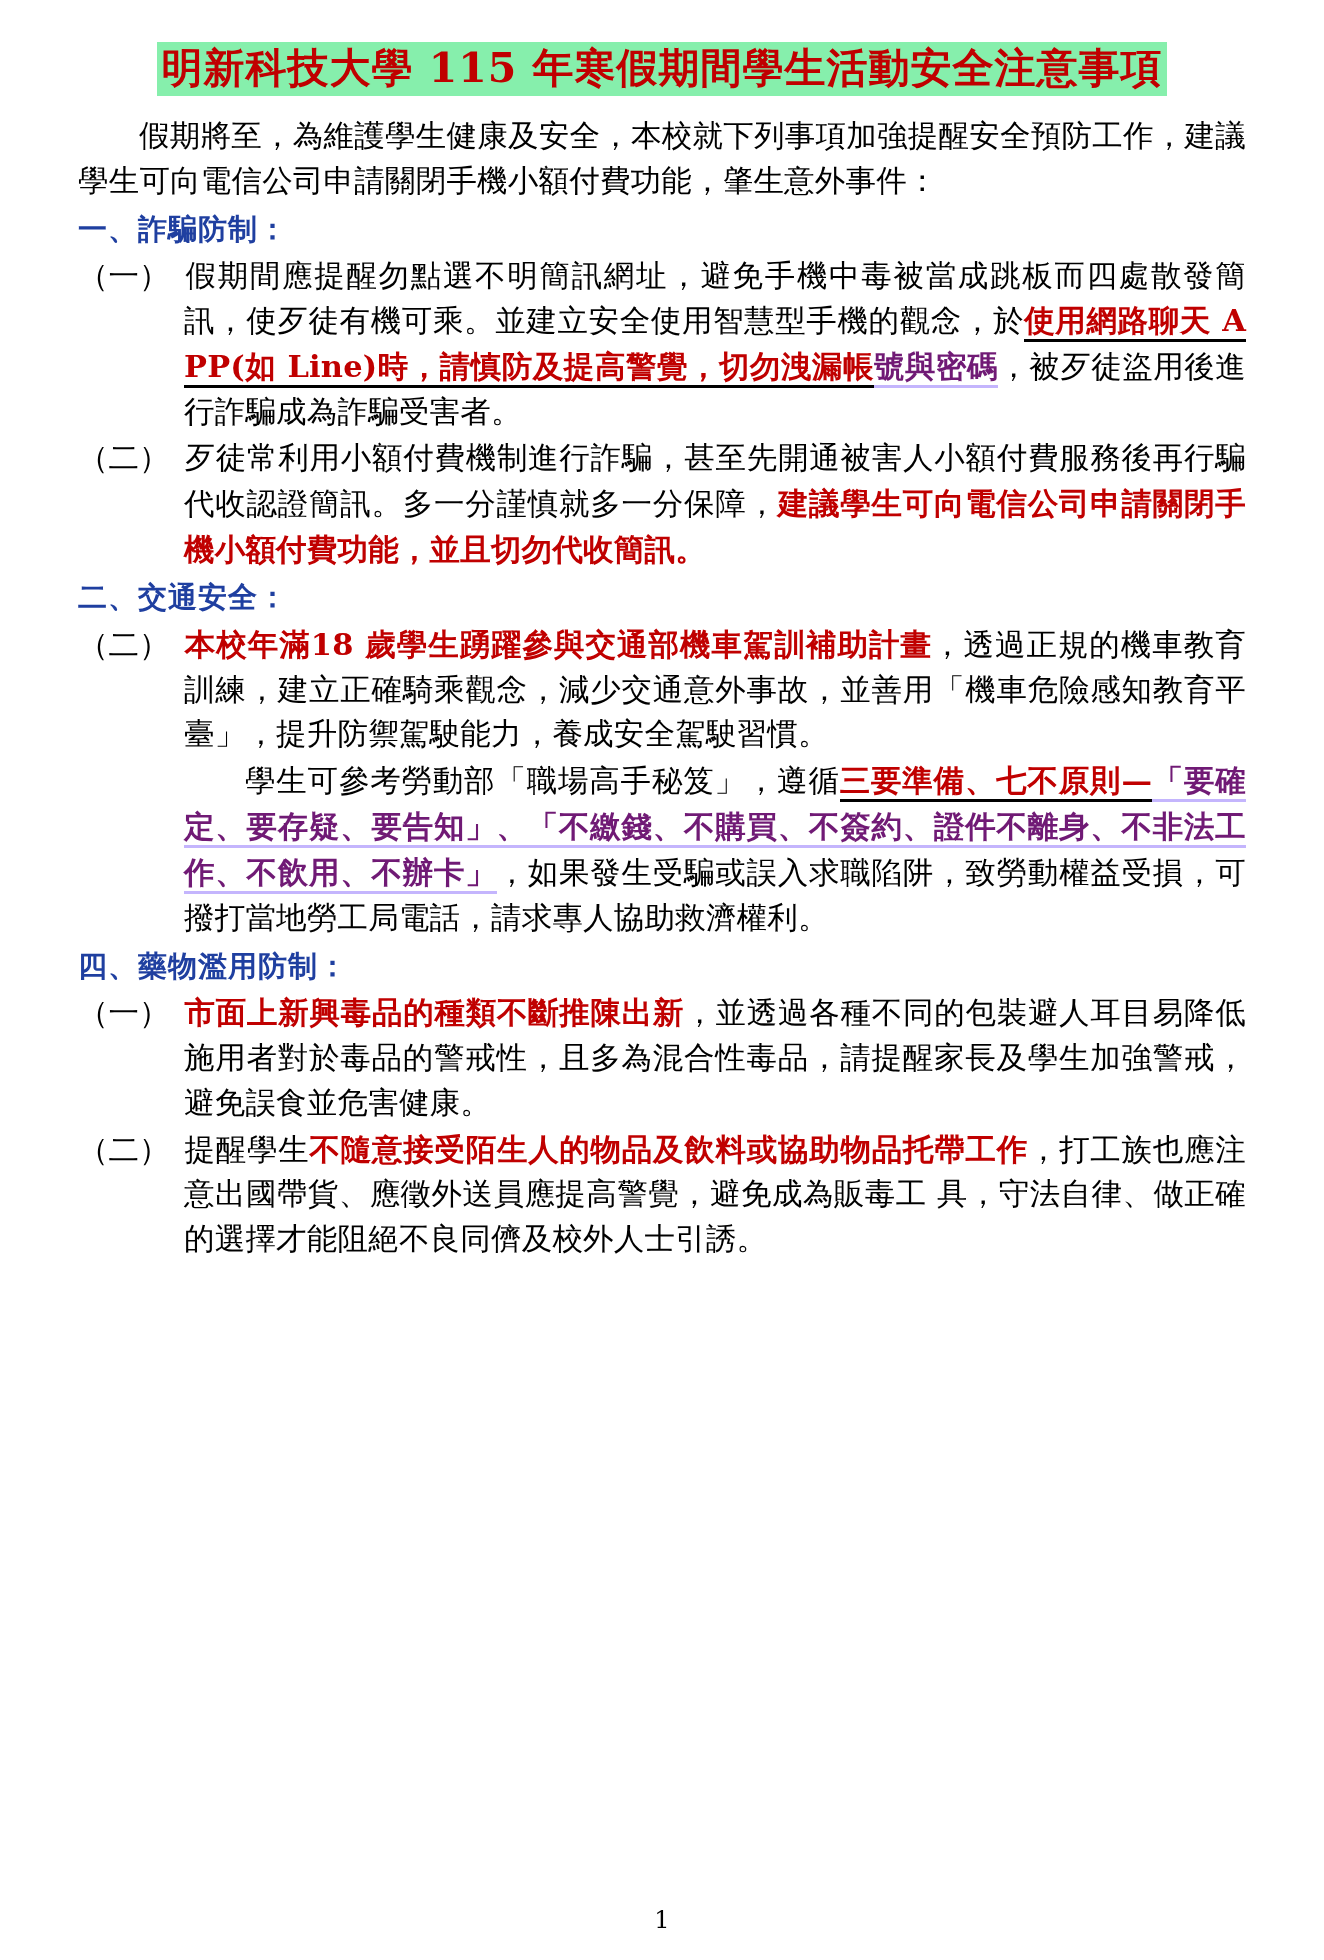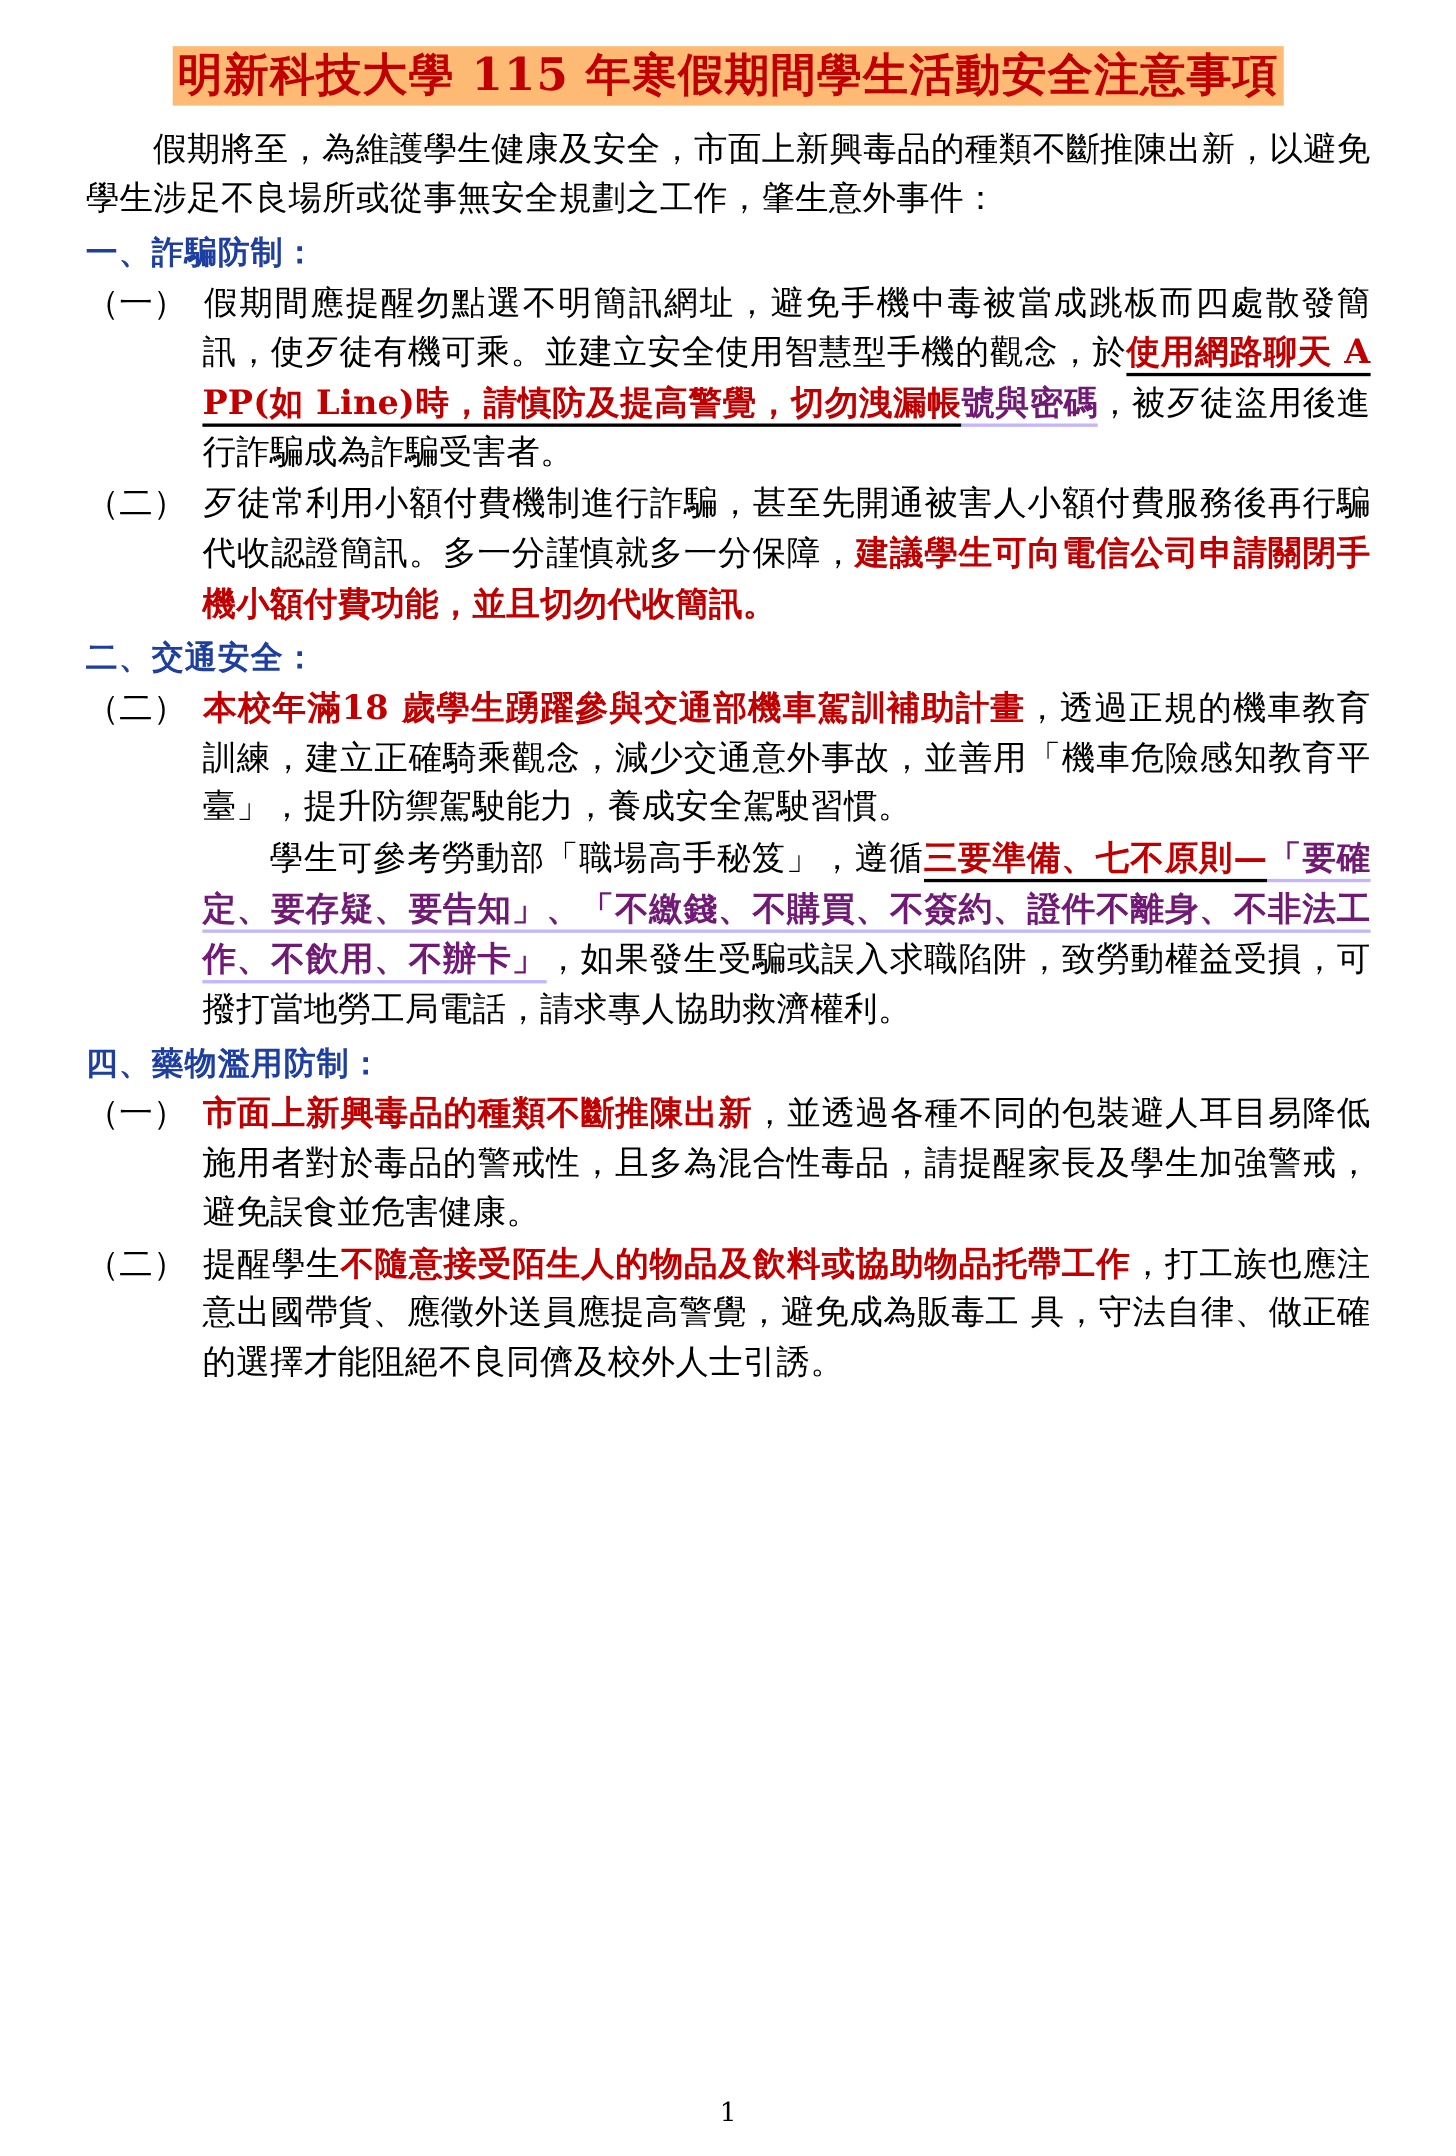--- a/index.html
+++ b/index.html
@@ -28,21 +28,21 @@
   
   .doc-title {
     display: block;
     text-align: center;
     margin: 0 0 22px 0;
     padding: 0;
     line-height: 1.18;
   }
   .doc-title .hl {
     display: inline;
-    background: #fdba74;
+    background: #86efac;
     color: #c00000;
     font-weight: bold;
     font-size: 41px;
     letter-spacing: 1px;
     font-family: "DejaVu Serif", "Liberation Serif", serif;
     padding: 2px 4px 4px 4px;
     box-decoration-break: clone;
     -webkit-box-decoration-break: clone;
   }
 
@@ -125,21 +125,21 @@
 </style>
 </head>
 <body>
 
 <div class="page">
 
   <h1 class="doc-title">
     <span class="hl">明新科技大學 115 年寒假期間學生活動安全注意事項</span>
   </h1>
 
-  <p class="para intro">假期將至，為維護學生健康及安全，市面上新興毒品的種類不斷推陳出新，以避免學生涉足不良場所或從事無安全規劃之工作，肇生意外事件：</p>
+  <p class="para intro">假期將至，為維護學生健康及安全，本校就下列事項加強提醒安全預防工作，建議學生可向電信公司申請關閉手機小額付費功能，肇生意外事件：</p>
 
   <div id="sections-root">
       <div class="sec-head">一、詐騙防制：</div>
       <p class="item"><span class="marker">（一）</span><span>假期間應提醒勿點選不明簡訊網址，避免手機中毒被當成跳板而四處散發簡訊，使歹徒有機可乘。並建立安全使用智慧型手機的觀念，於</span><span class="red-ub">使用網路聊天 APP(如 Line)時，請慎防及提高警覺，切勿洩漏帳</span><span class="red-u">號與密碼</span><span>，被歹徒盜用後進行詐騙成為詐騙受害者。</span></p>
       <p class="item"><span class="marker">（二）</span><span>歹徒常利用小額付費機制進行詐騙，甚至先開通被害人小額付費服務後再行騙代收認證簡訊。多一分謹慎就多一分保障，</span><span class="red">建議學生可向電信公司申請關閉手機小額付費功能，並且切勿代收簡訊。</span></p>
       <div class="sec-head">二、交通安全：</div>
       <p class="item"><span class="marker">（二）</span><span class="red">本校年滿18 歲學生踴躍參與交通部機車駕訓補助計畫</span><span>，透過正規的機車教育訓練，建立正確騎乘觀念，減少交通意外事故，並善用「機車危險感知教育平臺」，提升防禦駕駛能力，養成安全駕駛習慣。</span></p>
       <p class="para plain-indent"><span>學生可參考勞動部「職場高手秘笈」，遵循</span><span class="red-ub">三要準備、七不原則—</span><span class="red-u">「要確定、要存疑、要告知」、「不繳錢、不購買、不簽約、證件不離身、不非法工作、不飲用、不辦卡」</span><span>，如果發生受騙或誤入求職陷阱，致勞動權益受損，可撥打當地勞工局電話，請求專人協助救濟權利。</span></p>
       <div class="sec-head">四、藥物濫用防制：</div>
       <p class="item"><span class="marker">（一）</span><span class="red">市面上新興毒品的種類不斷推陳出新</span><span>，並透過各種不同的包裝避人耳目易降低施用者對於毒品的警戒性，且多為混合性毒品，請提醒家長及學生加強警戒，避免誤食並危害健康。</span></p>

